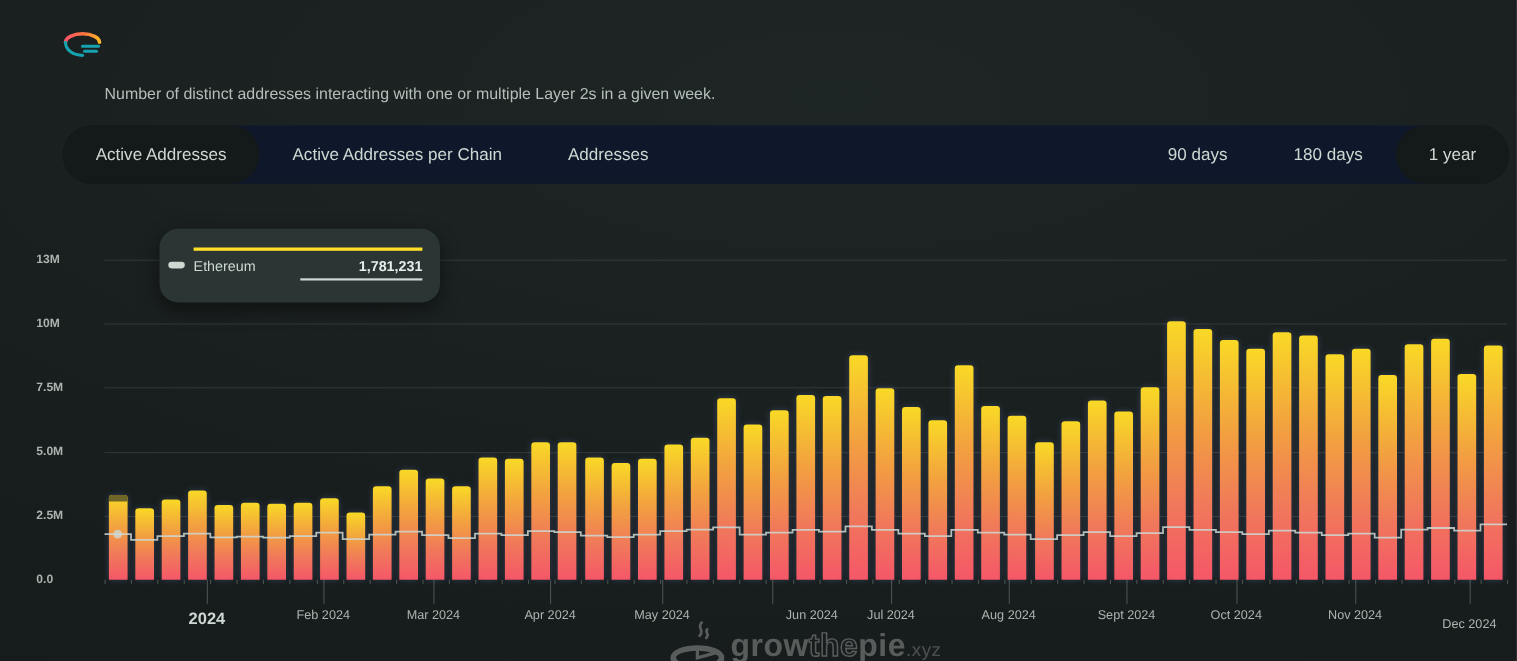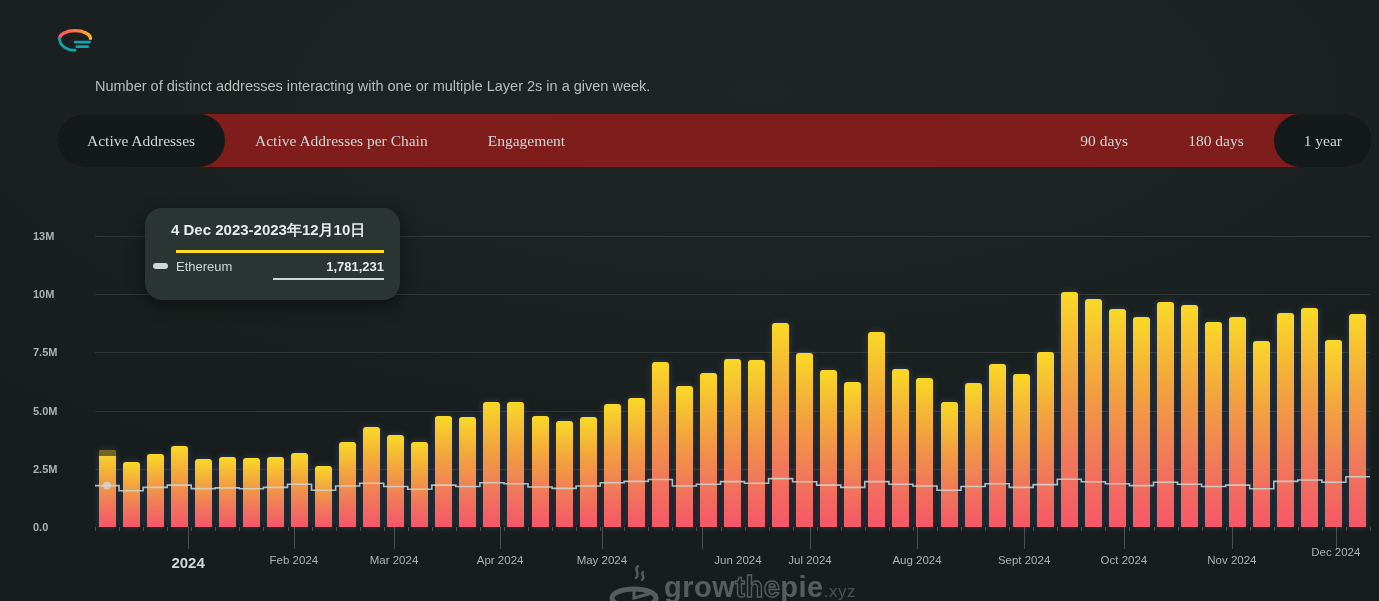--- a/index.html
+++ b/index.html
@@ -13,22 +13,22 @@
 
   
   .header { position:absolute; left:55px; top:26px; display:flex; align-items:center; gap:10px; }
   .logo { width:40px; height:34px; flex:0 0 auto; }
   .title { font-size:27px; font-weight:500; letter-spacing:.2px; color:#CDD8D3; }
   .subtitle { position:absolute; left:95px; top:78px; font-size:14.5px; color:#b5bfba; }
 
   
   .band {
     position:absolute; left:57px; top:114px; width:1315px; height:53px;
-    background:#7f1d1d; border-radius:27px;
-    display:flex; align-items:center; justify-content:space-between;font-family:Liberation Serif, serif;
+    background:#0f172a; border-radius:27px;
+    display:flex; align-items:center; justify-content:space-between;
   }
   .band .group { display:flex; align-items:center; height:100%; }
   .pill {
     height:100%; display:flex; align-items:center; padding:0 30px;
     font-size:15.5px; color:#CDD8D3; border-radius:27px; cursor:pointer; white-space:nowrap;
     background:transparent; border:none; font-family:inherit;
   }
   .pill.active { background:#141a19; }
 
   
@@ -85,42 +85,41 @@
     <path d="M22 17 L38 17" fill="none" stroke="#17A2B0" stroke-width="3" stroke-linecap="round"></path>
     <path d="M24 22 L36 22" fill="none" stroke="#17A2B0" stroke-width="3" stroke-linecap="round"></path>
   </svg>
 </div>
 <div class="subtitle">Number of distinct addresses interacting with one or multiple Layer 2s in a given week.</div>
 
 <div class="band">
   <div class="group" id="tabs-group">
       <button class="pill active">Active Addresses</button>
       <button class="pill">Active Addresses per Chain</button>
-      <button class="pill">Engagement</button>
+      <button class="pill">Addresses</button>
     </div>
   <div class="group" id="timespan-group">
       <button class="pill">90 days</button>
       <button class="pill">180 days</button>
       <button class="pill active">1 year</button>
     </div>
 </div>
 
 <div class="chart" id="chart">
 
   <div class="watermark">
     <svg class="wm-icon" viewBox="0 0 56 50">
       <path d="M30 4 C25 8 33 11 28 16 M35 10 C32 13 38 14 34 18" fill="none" stroke="#fff" stroke-width="2.4" stroke-linecap="round"></path>
       <ellipse cx="26" cy="36" rx="22" ry="9" fill="none" stroke="#fff" stroke-width="5"></ellipse>
       <path d="M26 27 L26 36 L44 31" fill="none" stroke="#fff" stroke-width="3"></path>
     </svg>
     <div class="wm-text"><span>grow</span><span class="the">the</span><span>pie</span><span class="xyz">.xyz</span></div>
   </div>
 
   <div class="tooltip">
-    <div class="t-title">4 Dec 2023-2023年12月10日</div>
     <div id="tooltip-rows">
         <div class="t-line">
           <div class="fill" style="width:100%;background:#FFDF27"></div>
         </div>
         <div class="t-row">
           <span class="t-pill" style="background:#CDD8D3"></span>
           <span class="t-name">Ethereum</span>
           <span class="t-val">1,781,231</span>
         </div>
         <div class="t-line">
@@ -268,14 +267,14 @@
     <div class="xlabel" style="left: 810px; top: 354px;">Jul 2024</div>
     <div class="xtick-major" style="left: 917px; top: 327px;"></div>
     <div class="xlabel" style="left: 917px; top: 354px;">Aug 2024</div>
     <div class="xtick-major" style="left: 1024.1px; top: 327px;"></div>
     <div class="xlabel" style="left: 1024.1px; top: 354px;">Sept 2024</div>
     <div class="xtick-major" style="left: 1123.9px; top: 327px;"></div>
     <div class="xlabel" style="left: 1123.9px; top: 354px;">Oct 2024</div>
     <div class="xtick-major" style="left: 1231.9px; top: 327px;"></div>
     <div class="xlabel" style="left: 1231.9px; top: 354px;">Nov 2024</div>
     <div class="xtick-major" style="left: 1335.8px; top: 327px;"></div>
-    <div class="xlabel" style="left: 1335.8px; top: 346px;">Dec 2024</div>
+    <div class="xlabel" style="left: 1335.8px; top: 362px;">Dec 2024</div>
   </div>
 
 </body></html>

